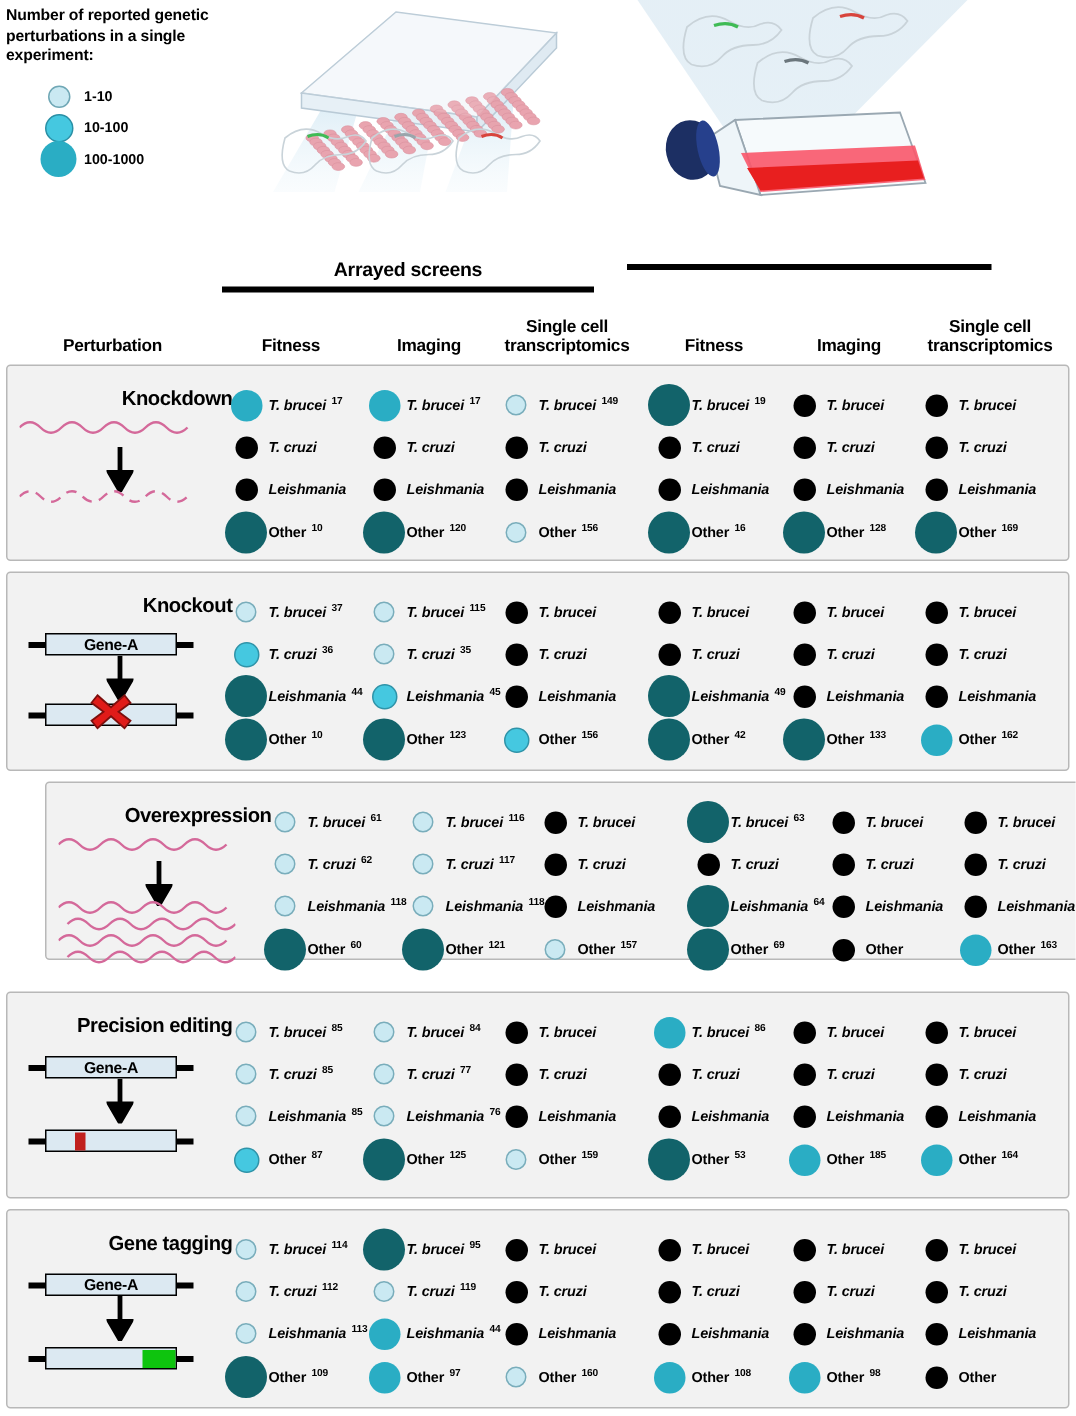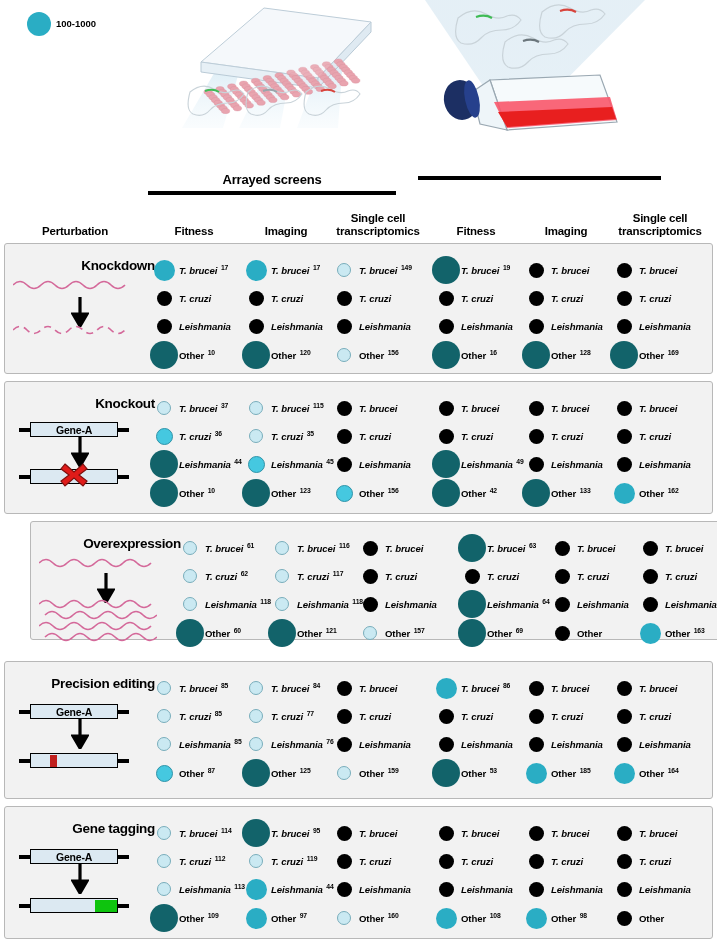--- a/index.html
+++ b/index.html
@@ -72,21 +72,34 @@
   .gene-text {
     position: absolute; left: 0; right: 0; top: 0.5px; text-align: center;
     font-size: 10.5px; font-weight: bold; line-height: 14px; letter-spacing: -0.2px;
   }
   .arrow-wrap { width: 100%; display: flex; justify-content: center; }
 </style>
 </head>
 <body>
 
 <div id="legend">
+  <div id="legend-title">Number of reported genetic perturbations in a single experiment:</div>
   <div class="legend-rows">
+      <div class="legend-row">
+        <span class="legend-dot-cell">
+          <span class="dot" style="width: 15px; height: 15px; background: rgb(202, 233, 242); border: 1.5px solid rgb(111, 167, 181);"></span>
+        </span>
+        <span class="legend-label">1-10</span>
+      </div>
+      <div class="legend-row">
+        <span class="legend-dot-cell">
+          <span class="dot" style="width: 19px; height: 19px; background: rgb(69, 200, 224); border: 1.5px solid rgb(42, 143, 165);"></span>
+        </span>
+        <span class="legend-label">10-100</span>
+      </div>
       <div class="legend-row">
         <span class="legend-dot-cell">
           <span class="dot" style="width: 24px; height: 24px; background: rgb(42, 173, 196);"></span>
         </span>
         <span class="legend-label">100-1000</span>
       </div>
     </div>
 </div>
 
 <div id="illo-arrayed">

